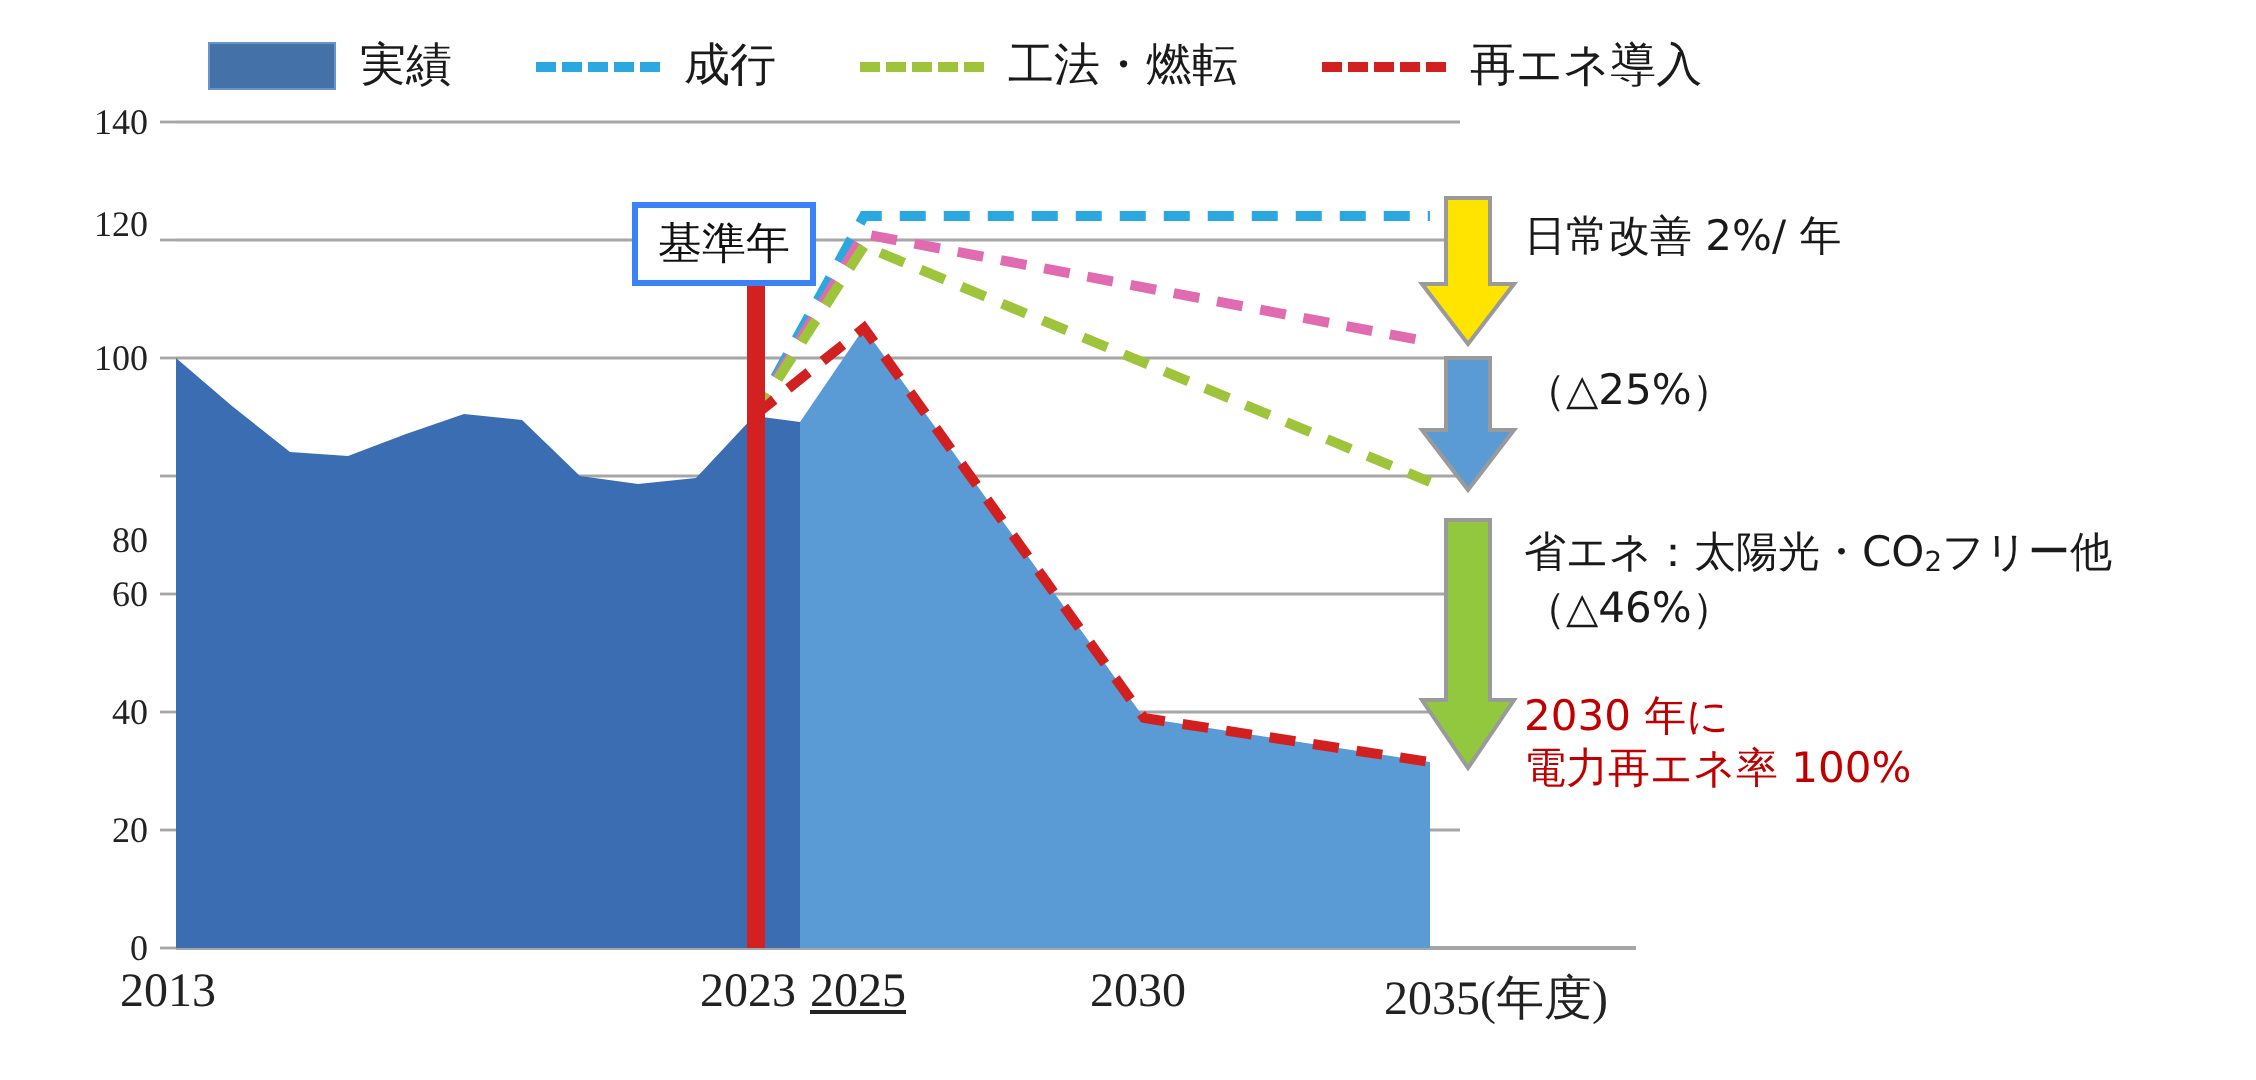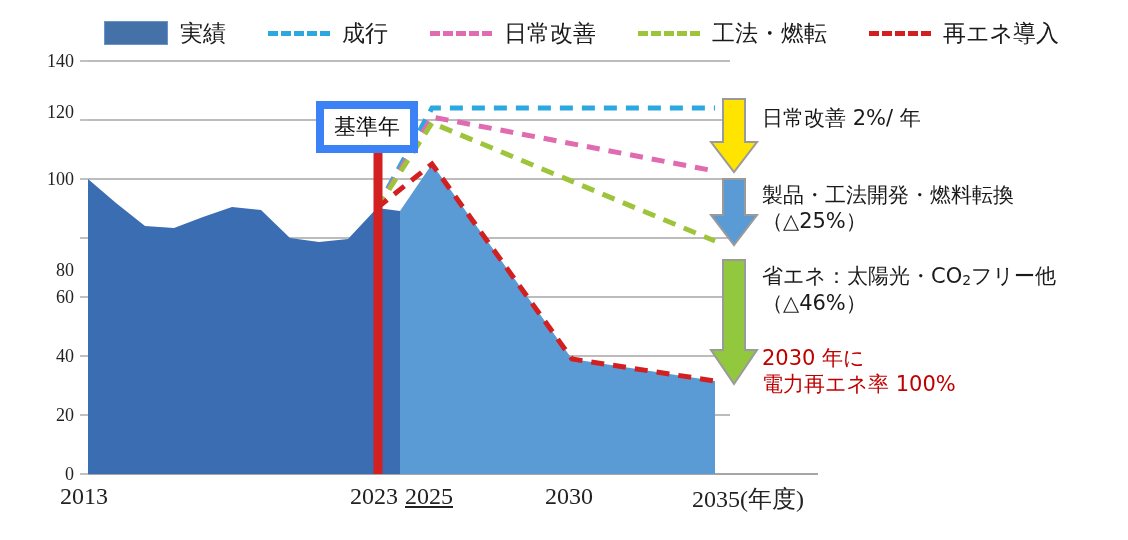--- a/index.html
+++ b/index.html
@@ -41,21 +41,21 @@
   }
   .xtick{
     position:absolute;font-size:24px;color:#222;white-space:nowrap;
     font-family:"Liberation Serif","DejaVu Serif",serif;
   }
 
   
   .baseyear{
     position:absolute;left:316px;top:101px;
     width:86px;height:36px;
-    border:8px solid #3b82f6;background:#ffffff;
+    border:3px solid #3b82f6;background:#ffffff;
     display:flex;align-items:center;justify-content:center;
     font-size:22px;color:#111;
     font-family:"DejaVu Sans","Liberation Sans",sans-serif;
   }
 
   
   .anno{
     position:absolute;font-size:21px;line-height:1.26;
     color:#1a1a1a;white-space:nowrap;
     font-family:"DejaVu Sans","Liberation Sans",sans-serif;
@@ -74,24 +74,20 @@
     <div class="lg-item">
       <span class="lg-swatch-box"></span>
       <span class="lg-label">実績</span>
     </div>
 
     <div class="lg-item">
       <span class="lg-dash" style="color:#2ca8e0"></span>
       <span class="lg-label">成行</span>
     </div>
 
-    <div class="lg-item">
-      <span class="lg-dash" style="color:#e06bb0"></span>
-      <span class="lg-label">日常改善</span>
-    </div>
 
     <div class="lg-item">
       <span class="lg-dash" style="color:#9ec43c"></span>
       <span class="lg-label">工法・燃転</span>
     </div>
 
     <div class="lg-item">
       <span class="lg-dash" style="color:#d21f1f"></span>
       <span class="lg-label">再エネ導入</span>
     </div>
@@ -157,21 +153,20 @@
   <div class="xtick" style="left:545px;top:483px;">2030</div>
   <div class="xtick" style="left:692px;top:483px;">2035(年度)</div>
 
   <div class="baseyear">基準年</div>
 
   <div class="anno" style="left:762px;top:105px;">
     <span class="sub">日常改善 2%/ 年</span>
   </div>
 
   <div class="anno" style="left:762px;top:182px;">
-    <span class="sub">製品・工法開発・燃料転換</span>
     <span class="sub">（△25%）</span>
   </div>
 
   <div class="anno" style="left:762px;top:263px;">
     <span class="sub"><span>省エネ：太陽光・CO</span><sub>2</sub><span>フリー他</span></span>
     <span class="sub">（△46%）</span>
   </div>
 
   <div class="anno red" style="left:762px;top:345px;">
     <span class="sub">2030 年に</span>

